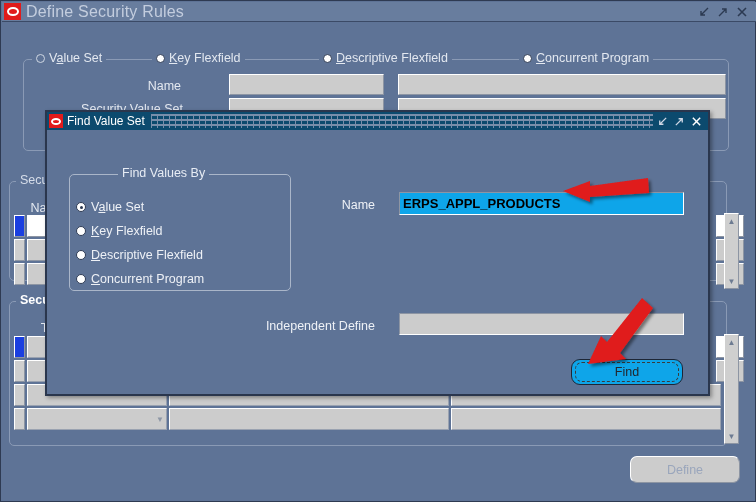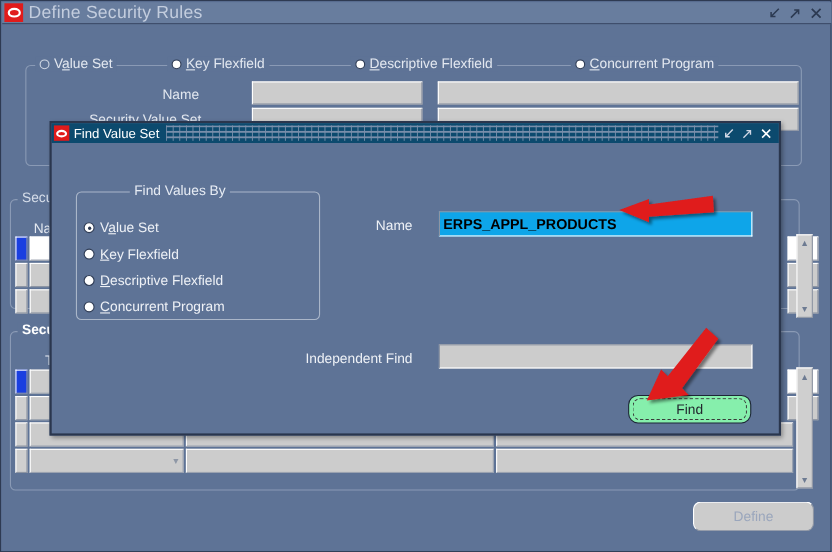--- a/index.html
+++ b/index.html
@@ -250,21 +250,21 @@
     border: 1px solid #ffffff;
     border-right-color: #8d95a3;
     border-bottom-color: #8d95a3;
     border-radius: 9px;
     color: #22272e;
     font-size: 12.5px;
     display: flex; align-items: center; justify-content: center;
   }
   .dlg-btn.default {
     border: 1px solid #1d2636;
-    background: #86efac;
+    background: #0ea5e9;
   }
   .dlg-btn.default .focus-ring {
     position: absolute;
     left: 3px; right: 3px; top: 2px; bottom: 2px;
     border: 1px dashed #3a3a3a;
     border-radius: 7px;
     pointer-events: none;
   }
 
   
@@ -429,21 +429,21 @@
       <span><u class="mn">D</u>escriptive Flexfield</span>
     </div>
     <div class="radio-row" style="left:29px; top:142px;">
       <span class="radio-dot"></span>
       <span><u class="mn">C</u>oncurrent Program</span>
     </div>
 
     <div class="dlg-label" style="left:258px; top:68px; width:70px;">Name</div>
     <div class="dlg-input" style="left:352px; top:62px; width:285px; height:23px;">ERPS_APPL_PRODUCTS</div>
 
-    <div class="dlg-label" style="left:200px; top:189px; width:128px;">Independent Find</div>
+    <div class="dlg-label" style="left:200px; top:189px; width:128px;">Independent Define</div>
     <div class="dlg-input disabled" style="left:352px; top:183px; width:285px; height:22px;"></div>
 
     <div class="dlg-btn default" style="left:524px; top:229px; width:112px; height:26px;">
       <span class="focus-ring"></span>
       <span>Find</span>
     </div>
 
   </div>
 </div>
 

